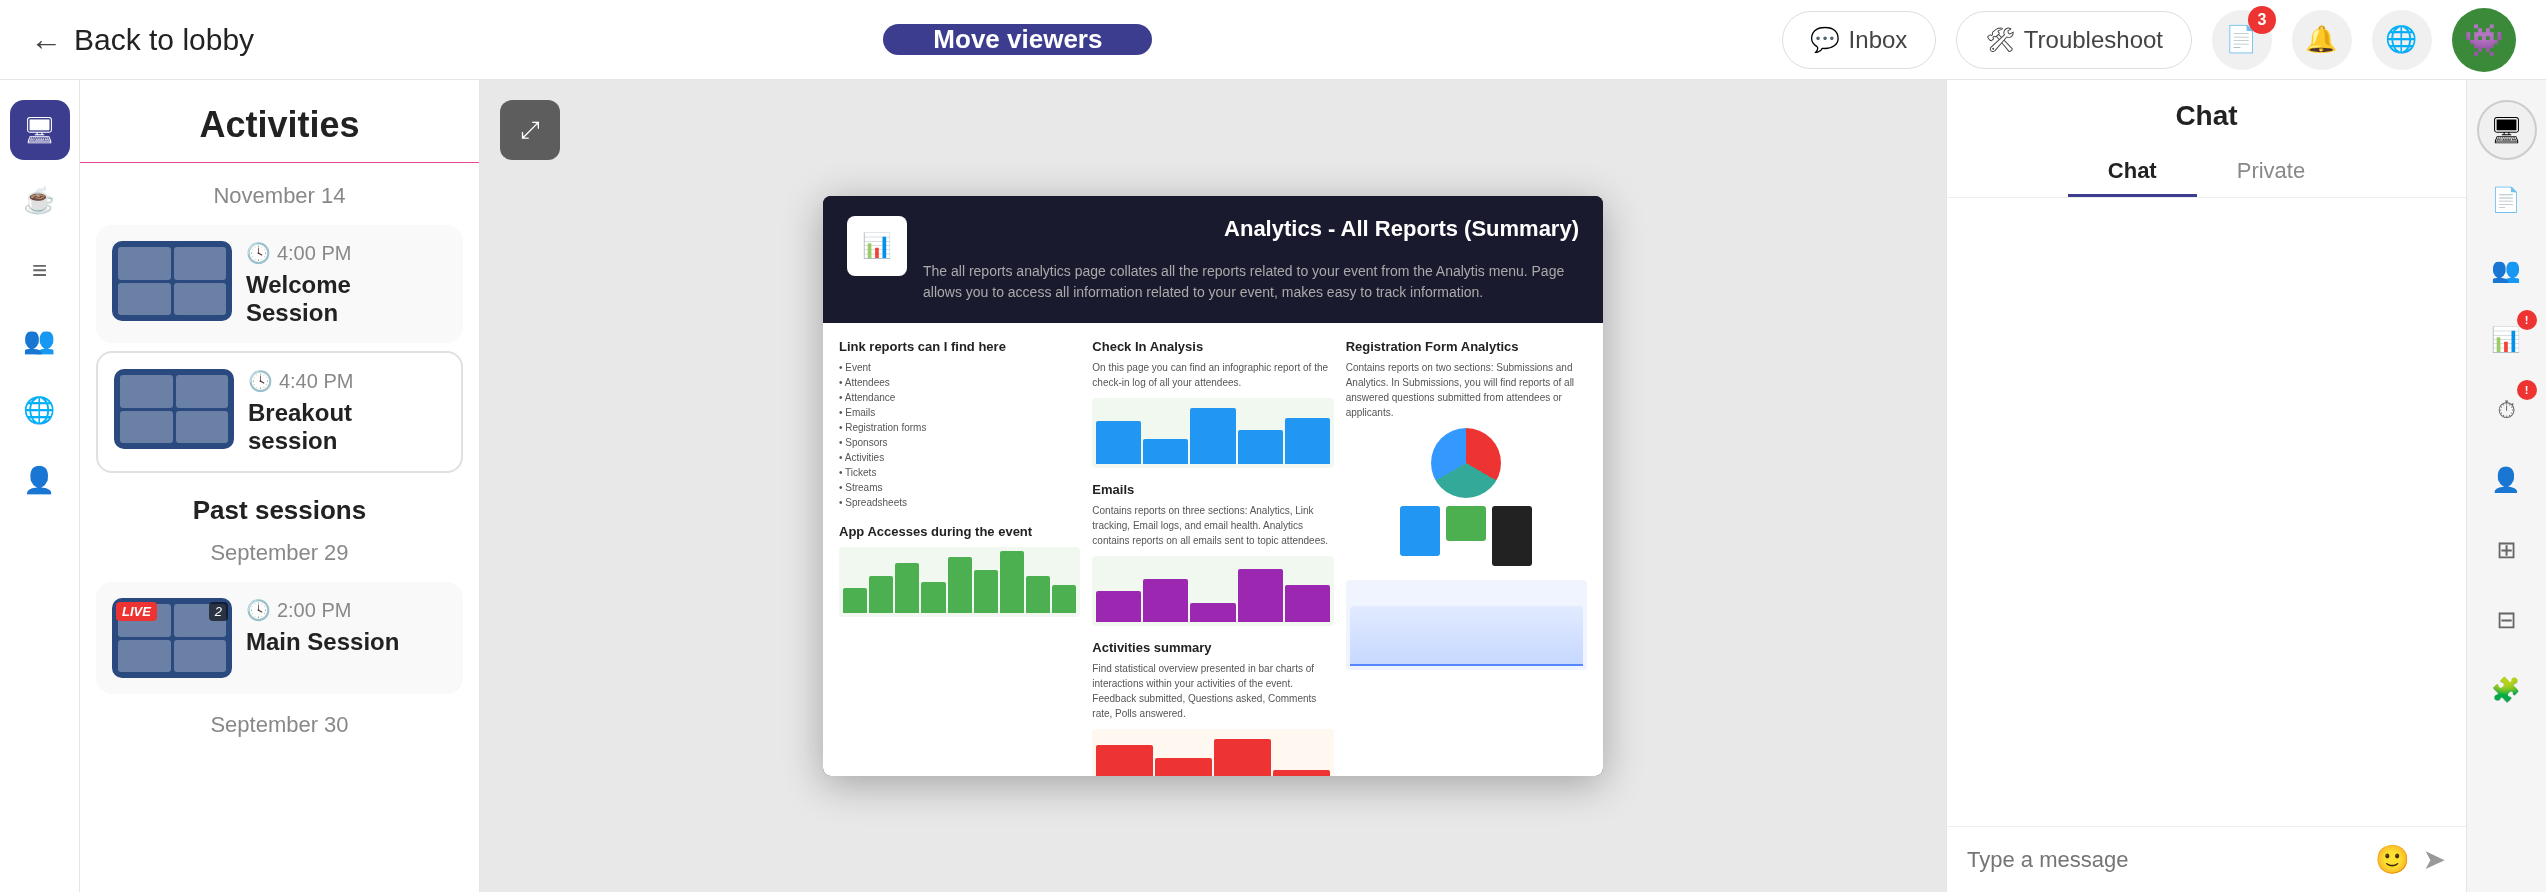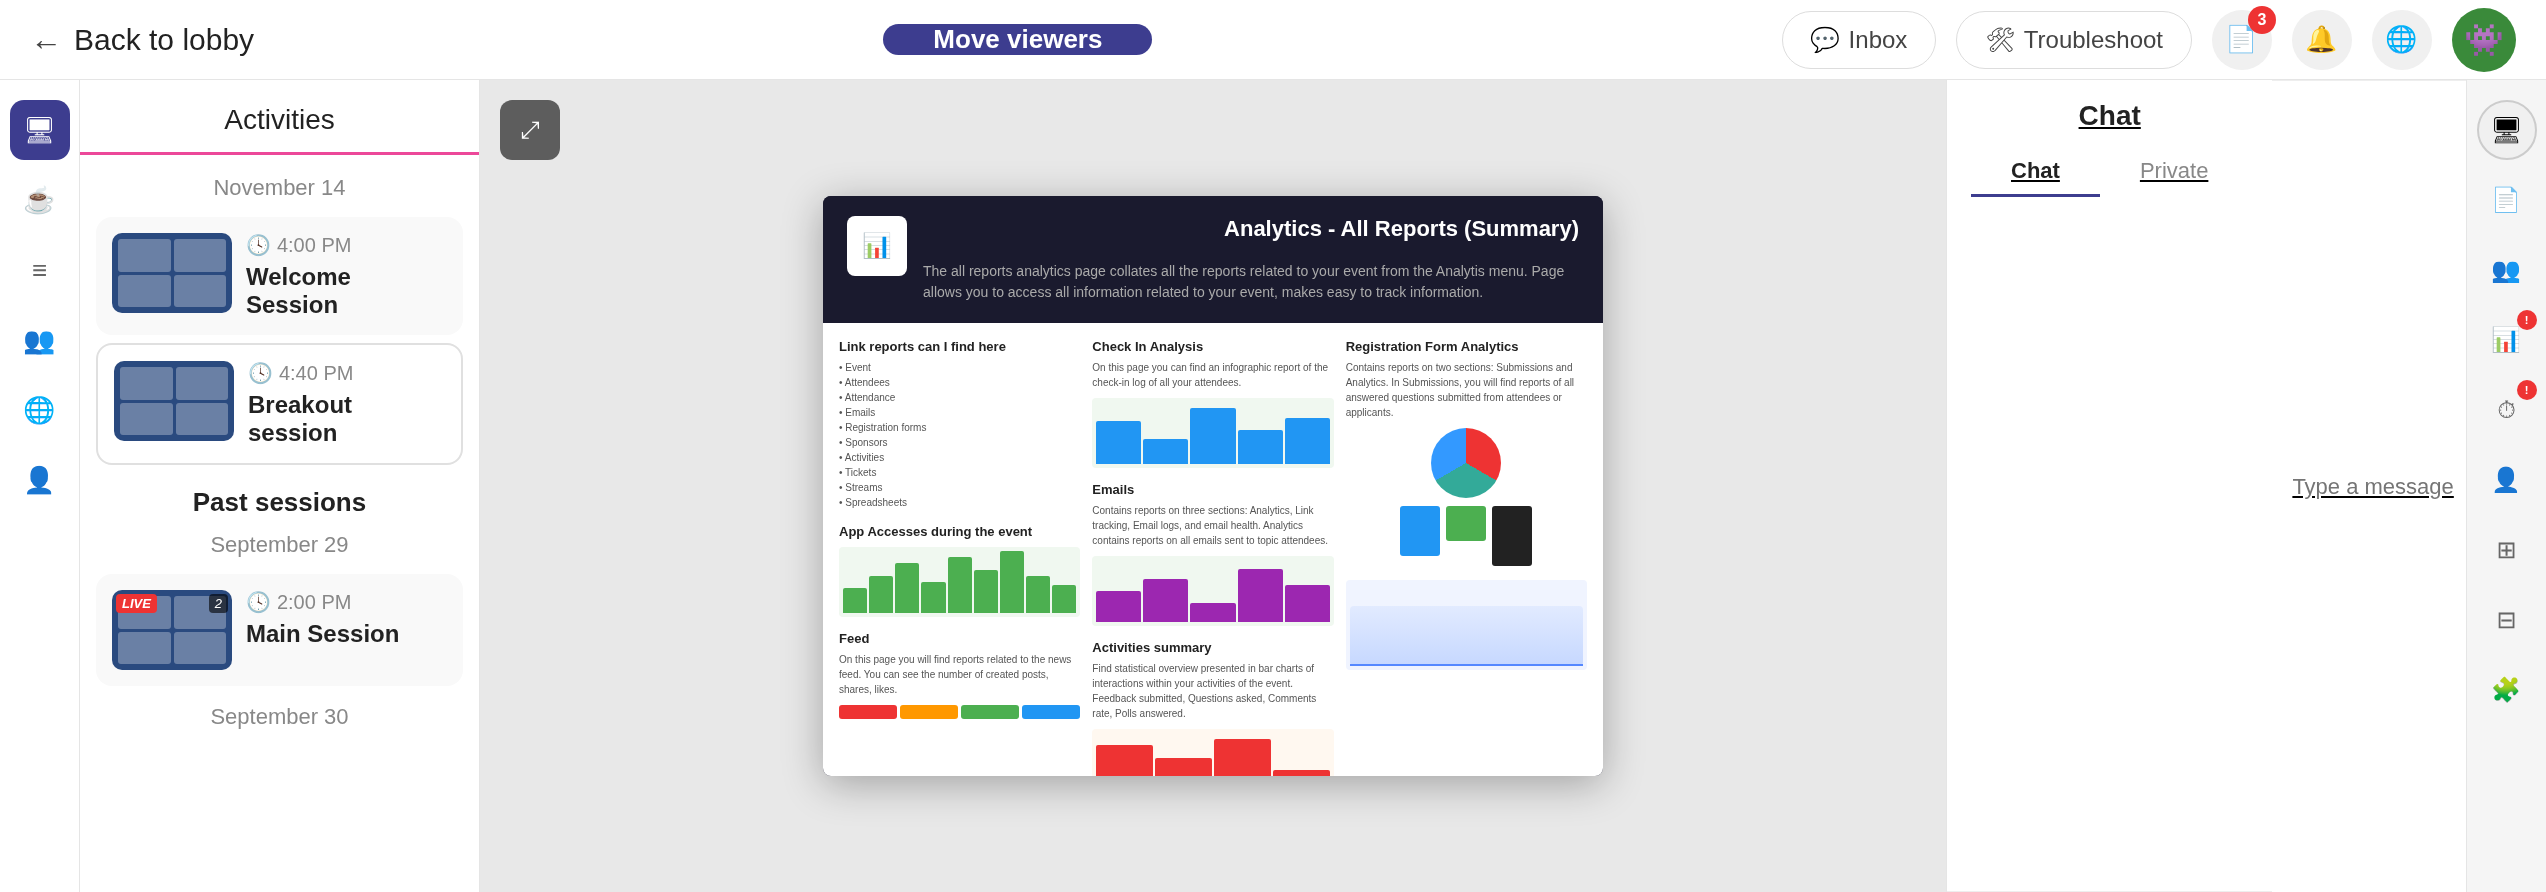--- a/index.html
+++ b/index.html
@@ -139,26 +139,26 @@
     
     .activities-panel {
       width: 400px;
       background: #fff;
       border-right: 1px solid #e5e5e5;
       display: flex;
       flex-direction: column;
       overflow: hidden;
     }
     .activities-header {
-      font-size: 28px;
-      font-weight: 400;
+      font-size: 36px;
+      font-weight: 700;
       color: #222;
       padding: 24px 20px 16px;
       text-align: center;
-      border-bottom: 3px solid #ec4899;
+      border-bottom: 1px solid #ec4899;
     }
     .activities-list {
       flex: 1;
       overflow-y: auto;
       padding: 10px 0;
     }
     .date-label {
       font-size: 22px;
       color: #888;
       text-align: center;
@@ -334,22 +334,21 @@
       background: conic-gradient(#e33 0deg 120deg, #3a9 120deg 240deg, #39f 240deg 360deg);
       margin: 8px auto;
     }
 
     
     .chat-panel {
       width: 520px;
       background: #fff;
       border-left: 1px solid #e5e5e5;
       display: flex;
-      flex-direction: row;
-      text-decoration: underline;
+      flex-direction: column;
     }
     .chat-header {
       padding: 20px 24px 0;
       border-bottom: 1px solid #eee;
     }
     .chat-title {
       font-size: 28px;
       font-weight: 600;
       color: #222;
       text-align: center;
@@ -602,30 +601,20 @@
               <div class="chart-bar" style="height:60%;background:#4caf50;"></div>
               <div class="chart-bar" style="height:80%;background:#4caf50;"></div>
               <div class="chart-bar" style="height:50%;background:#4caf50;"></div>
               <div class="chart-bar" style="height:90%;background:#4caf50;"></div>
               <div class="chart-bar" style="height:70%;background:#4caf50;"></div>
               <div class="chart-bar" style="height:100%;background:#4caf50;"></div>
               <div class="chart-bar" style="height:60%;background:#4caf50;"></div>
               <div class="chart-bar" style="height:45%;background:#4caf50;"></div>
             </div>
           </div>
-          <div class="slide-section" style="margin-top:14px;">
-            <div class="slide-section-title">Feed</div>
-            <div class="slide-section-text">On this page you will find reports related to the news feed. You can see the number of created posts, shares, likes.</div>
-            <div style="display:flex;gap:3px;margin-top:8px;">
-              <div style="flex:1;height:14px;background:#e33;border-radius:3px;"></div>
-              <div style="flex:1;height:14px;background:#ff9800;border-radius:3px;"></div>
-              <div style="flex:1;height:14px;background:#4caf50;border-radius:3px;"></div>
-              <div style="flex:1;height:14px;background:#2196f3;border-radius:3px;"></div>
-            </div>
-          </div>
         </div>
 
         <div>
           <div class="slide-section">
             <div class="slide-section-title">Check In Analysis</div>
             <div class="slide-section-text">On this page you can find an infographic report of the check-in log of all your attendees.</div>
             <div class="chart-placeholder">
               <div class="chart-bar" style="height:70%;background:#2196f3;"></div>
               <div class="chart-bar" style="height:40%;background:#2196f3;"></div>
               <div class="chart-bar" style="height:90%;background:#2196f3;"></div>

